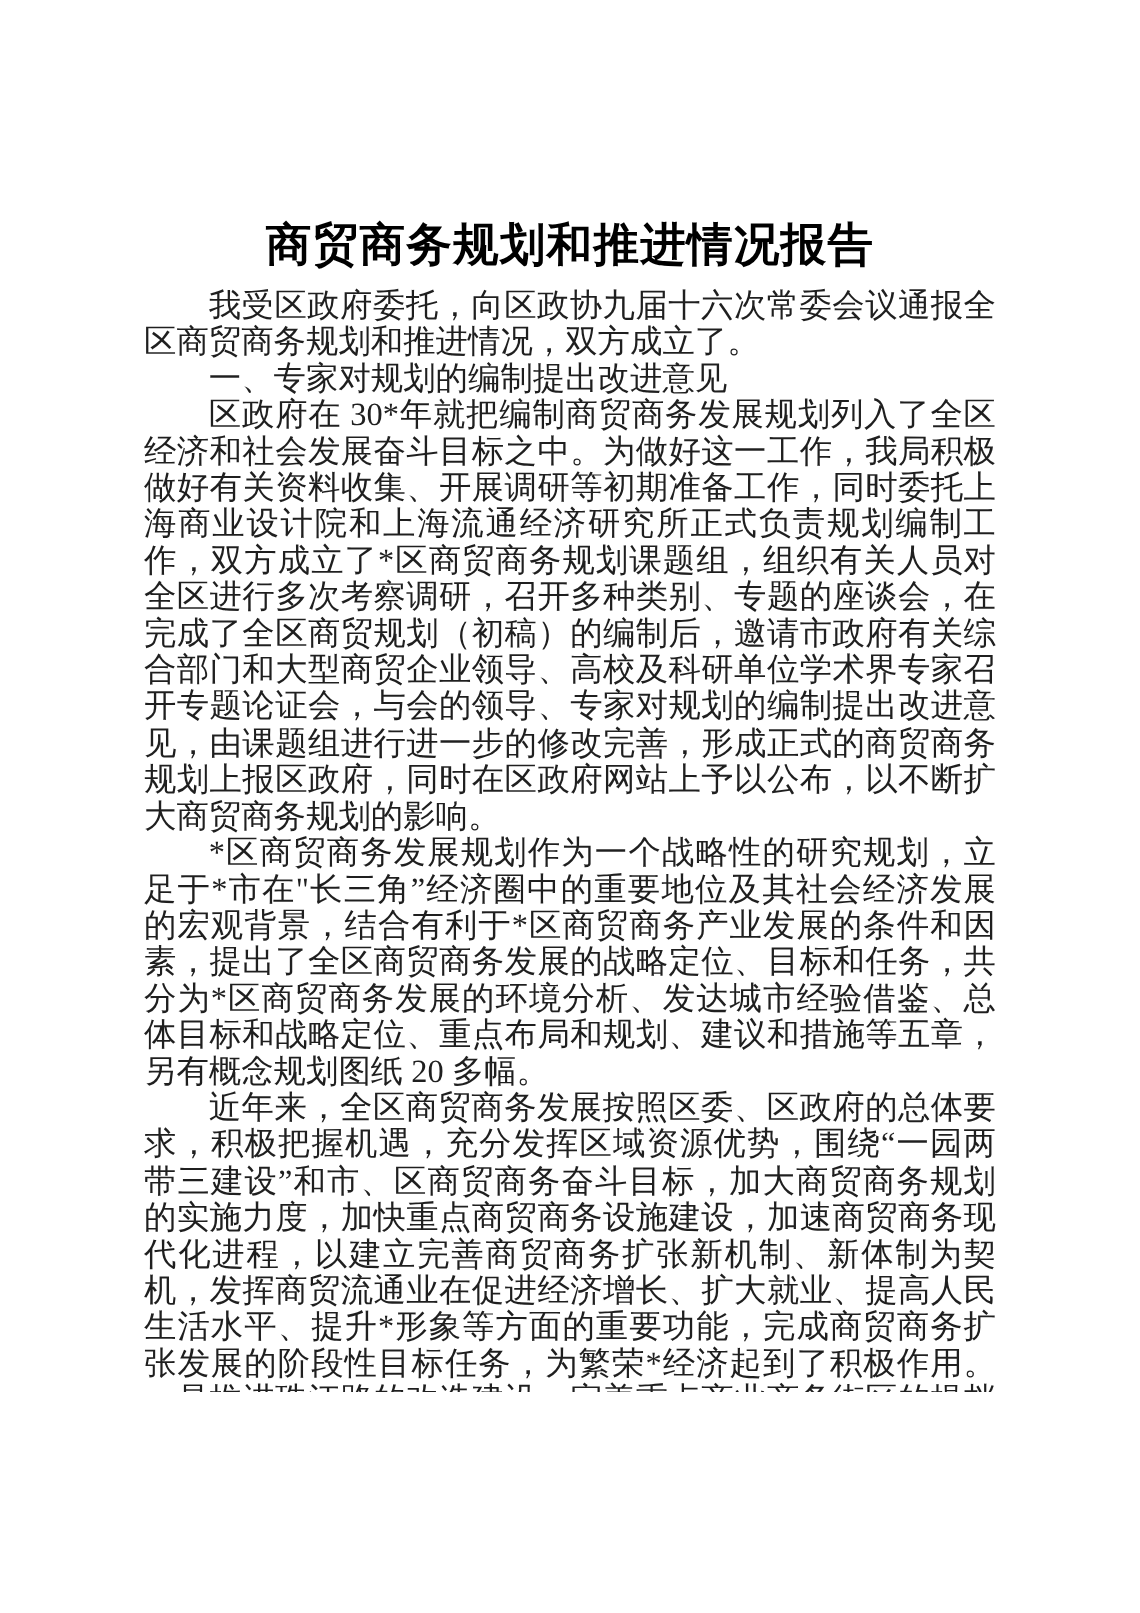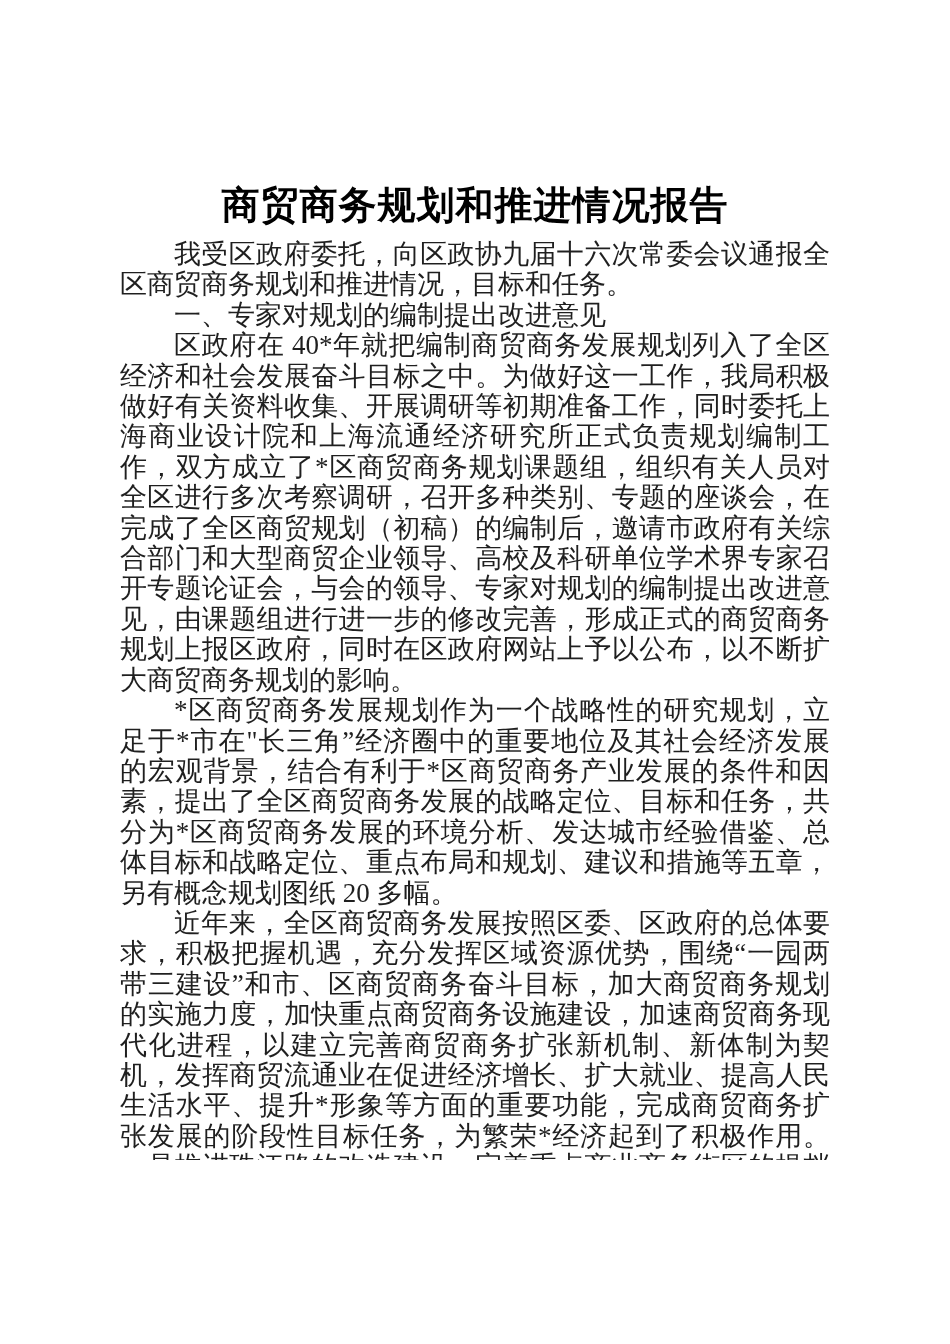--- a/index.html
+++ b/index.html
@@ -51,22 +51,22 @@
     letter-spacing: 1.5px;
     word-spacing: 7px;
   }
 </style>
 </head>
 <body>
 
 <div class="page">
   <div class="content">
     <h1 class="doc-title">商贸商务规划和推进情况报告</h1>
-    <p class="para">我受区政府委托，向区政协九届十六次常委会议通报全区商贸商务规划和推进情况，目标和任务。</p>
+    <p class="para">我受区政府委托，向区政协九届十六次常委会议通报全区商贸商务规划和推进情况，双方成立了。</p>
     <p class="para">一、专家对规划的编制提出改进意见</p>
-    <p class="para">区政府在 40*年就把编制商贸商务发展规划列入了全区经济和社会发展奋斗目标之中。为做好这一工作，我局积极做好有关资料收集、开展调研等初期准备工作，同时委托上海商业设计院和上海流通经济研究所正式负责规划编制工作，双方成立了*区商贸商务规划课题组，组织有关人员对全区进行多次考察调研，召开多种类别、专题的座谈会，在完成了全区商贸规划（初稿）的编制后，邀请市政府有关综合部门和大型商贸企业领导、高校及科研单位学术界专家召开专题论证会，与会的领导、专家对规划的编制提出改进意见，由课题组进行进一步的修改完善，形成正式的商贸商务规划上报区政府，同时在区政府网站上予以公布，以不断扩大商贸商务规划的影响。</p>
+    <p class="para">区政府在 30*年就把编制商贸商务发展规划列入了全区经济和社会发展奋斗目标之中。为做好这一工作，我局积极做好有关资料收集、开展调研等初期准备工作，同时委托上海商业设计院和上海流通经济研究所正式负责规划编制工作，双方成立了*区商贸商务规划课题组，组织有关人员对全区进行多次考察调研，召开多种类别、专题的座谈会，在完成了全区商贸规划（初稿）的编制后，邀请市政府有关综合部门和大型商贸企业领导、高校及科研单位学术界专家召开专题论证会，与会的领导、专家对规划的编制提出改进意见，由课题组进行进一步的修改完善，形成正式的商贸商务规划上报区政府，同时在区政府网站上予以公布，以不断扩大商贸商务规划的影响。</p>
     <p class="para">*区商贸商务发展规划作为一个战略性的研究规划，立足于*市在"长三角”经济圈中的重要地位及其社会经济发展的宏观背景，结合有利于*区商贸商务产业发展的条件和因素，提出了全区商贸商务发展的战略定位、目标和任务，共分为*区商贸商务发展的环境分析、发达城市经验借鉴、总体目标和战略定位、重点布局和规划、建议和措施等五章，另有概念规划图纸 20 多幅。</p>
     <p class="para">近年来，全区商贸商务发展按照区委、区政府的总体要求，积极把握机遇，充分发挥区域资源优势，围绕“一园两带三建设”和市、区商贸商务奋斗目标，加大商贸商务规划的实施力度，加快重点商贸商务设施建设，加速商贸商务现代化进程，以建立完善商贸商务扩张新机制、新体制为契机，发挥商贸流通业在促进经济增长、扩大就业、提高人民生活水平、提升*形象等方面的重要功能，完成商贸商务扩张发展的阶段性目标任务，为繁荣*经济起到了积极作用。一是推进珠江路的改造建设，完善重点商业商务街区的提档升级。近年来珠江路建成和基本建成的大型商贸商务设施有：华海电脑广场总投资 1.5 亿元，</p>
   </div>
   <div class="footer">
     <span>第1页 共6页</span>
   </div>
 </div>
 
 </body></html>

